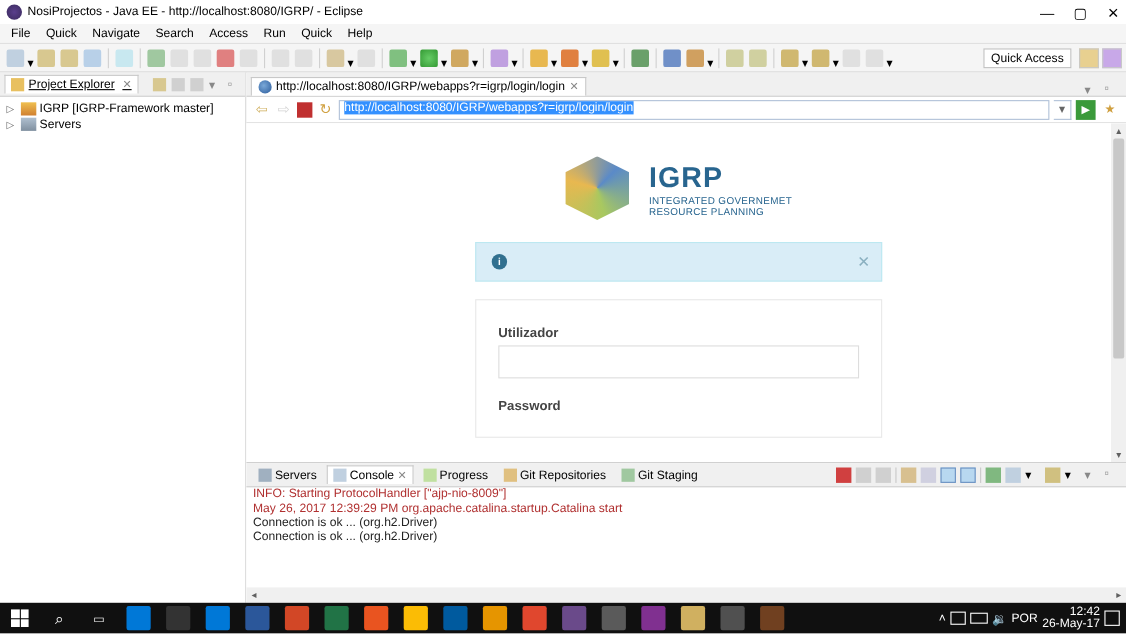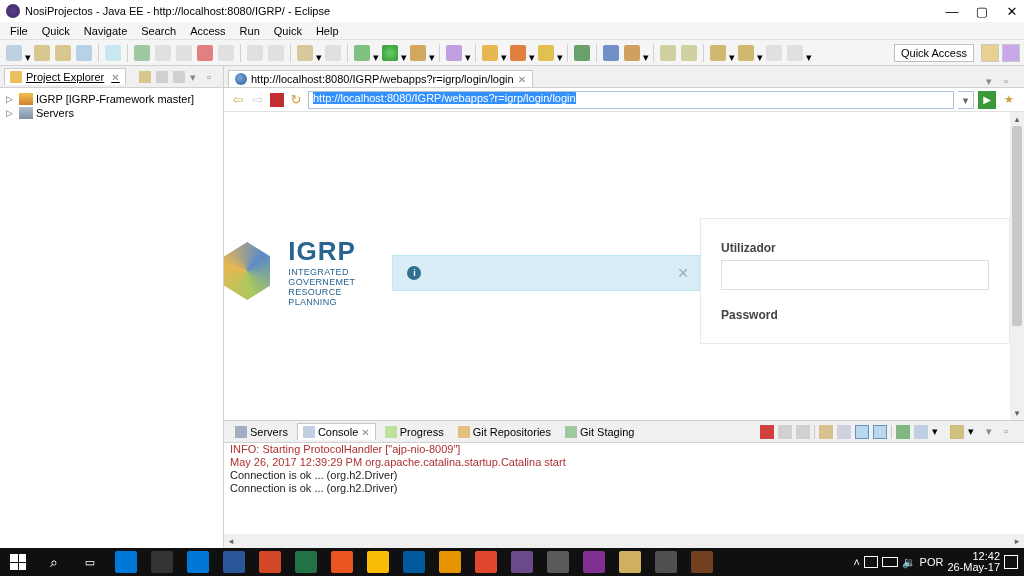--- a/index.html
+++ b/index.html
@@ -54,21 +54,21 @@
 .nav-arrow.fwd { color: #d4d4d4; }
 .nav-arrow.stop { width: 14px; height: 14px; background: #c03030; }
 .nav-arrow.refresh { color: #d0a040; }
 .url-input { flex: 1; height: 18px; border: 1px solid #b0c0d8; background: #fff; padding: 0 4px; font-size: 11px; }
 .url-input .sel { background: #3390ff; color: #fff; }
 .url-dd { width: 16px; text-align: center; color: #666; border: 1px solid #b0c0d8; border-left: none; height: 18px; line-height: 16px; }
 .go-btn { width: 18px; height: 18px; background: #3a9a3a; display: flex; align-items: center; justify-content: center; color: #fff; font-size: 10px; }
 .fav-btn { width: 18px; height: 18px; color: #d0a040; display: flex; align-items: center; justify-content: center; }
 
 .browser-content { flex: 1; background: #fff; position: relative; overflow: hidden; }
-.page { position: absolute; left: 0; right: 14px; top: 0; bottom: 0; padding-top: 30px; display: flex; align-items: center; }
+.page { position: absolute; left: 0; right: 14px; top: 0; bottom: 0; padding-top: 30px; display: flex; flex-direction: column; align-items: center; }
 .logo-row { display: flex; align-items: center; gap: 18px; margin-bottom: 20px; }
 .logo-cube { width: 58px; height: 58px; position: relative; }
 .logo-cube::before { content:""; position:absolute; inset:0; background: conic-gradient(from 45deg, #5a8ac8, #a8c860, #e8b850, #5a8ac8); clip-path: polygon(50% 0, 100% 25%, 100% 75%, 50% 100%, 0 75%, 0 25%); }
 .logo-text h1 { font-size: 26px; color: #28658f; letter-spacing: 1px; font-weight: 600; }
 .logo-text p { font-size: 9px; color: #28658f; letter-spacing: 0.3px; }
 .info-banner { width: 370px; background: #d9edf7; border: 1px solid #bce8f1; padding: 10px 14px; display: flex; align-items: center; gap: 8px; color: #31708f; margin-bottom: 16px; position: relative; }
 .info-banner .info-ic { width: 14px; height: 14px; border-radius: 50%; background: #31708f; color: #fff; display: flex; align-items: center; justify-content: center; font-size: 9px; font-weight: bold; }
 .info-banner .close-x { position: absolute; right: 10px; color: #8ab0c0; font-size: 14px; }
 .login-card { width: 370px; background: #fff; border: 1px solid #e8e8e8; padding: 16px 20px; }
 .field-lbl { font-weight: 600; color: #444; font-size: 12px; margin-bottom: 5px; margin-top: 6px; }

